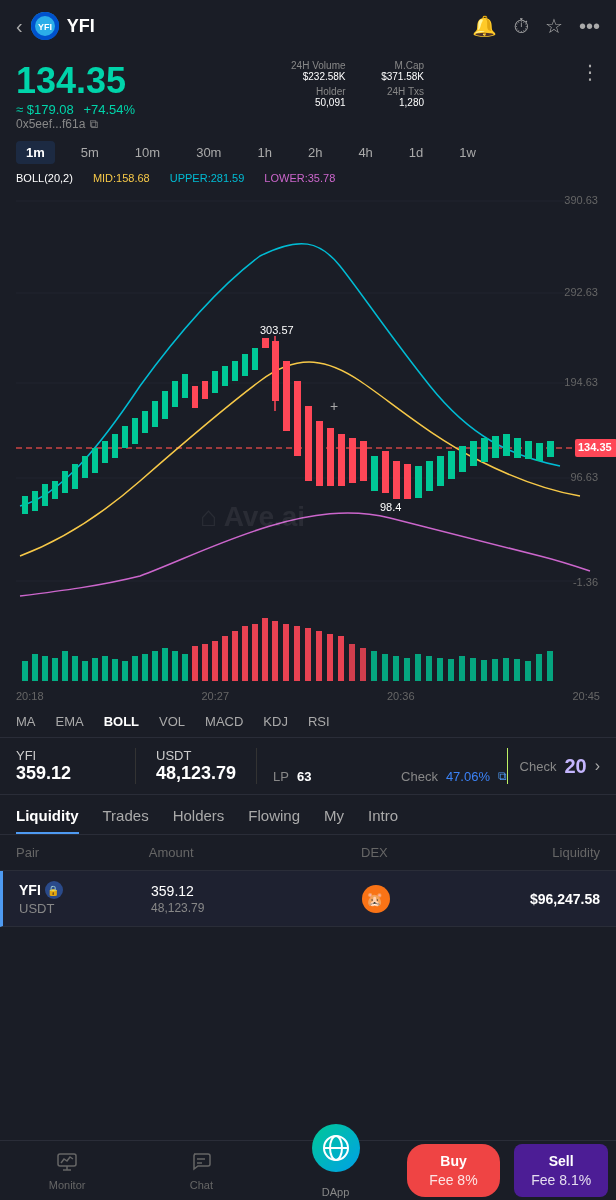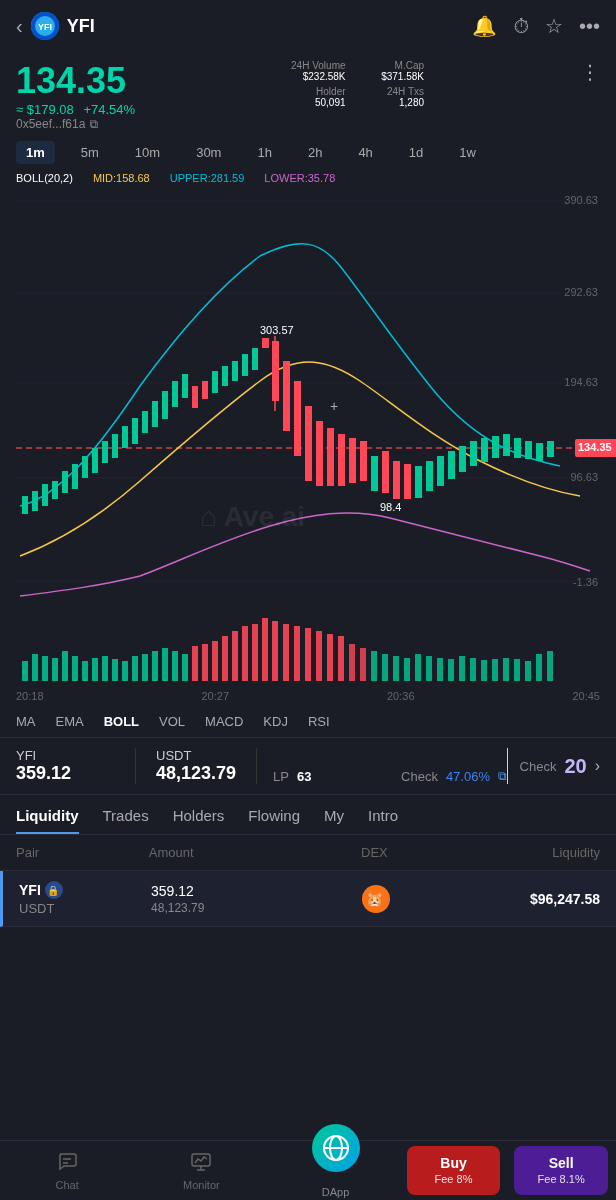--- a/index.html
+++ b/index.html
@@ -275,29 +275,30 @@
       border-radius: 8px;
       font-size: 14px;
       font-weight: bold;
       cursor: pointer;
       display: flex;
       flex-direction: column;
       align-items: center;
       line-height: 1.3;
     }
     .buy-btn {
-      background: #b91c1c;
+      background: #ef4444;
       color: #fff;
       margin-right: 8px;
+      border-radius: 18px;
     }
     .sell-btn {
       background: #4c1d95;
       color: #fff;
     }
-    .btn-fee { font-size: 11px; opacity: 0.85; font-weight: normal; }
+    .btn-fee { font-size: 14px; opacity: 0.85; font-weight: normal; }
 
     svg text { font-family: -apple-system, sans-serif; }
 
     .spacer { height: 80px; }
   </style>
 </head>
 <body>
 
 <div class="top-nav">
   <div class="top-nav-left">
@@ -629,37 +630,37 @@
   </div>
   <div class="liquidity-cell">$96,247.58</div>
 </div>
 
 <div class="spacer"></div>
 
 <div class="bottom-nav">
   <div class="nav-item">
     <span class="nav-item-icon">
       <svg width="22" height="22" viewBox="0 0 22 22" fill="none">
-        <path d="M4 4h14a2 2 0 012 2v8a2 2 0 01-2 2H8l-4 3V6a2 2 0 012-2z" stroke="#666" stroke-width="1.5"></path>
-        <line x1="7" y1="9" x2="15" y2="9" stroke="#666" stroke-width="1.5"></line>
-        <line x1="7" y1="13" x2="12" y2="13" stroke="#666" stroke-width="1.5"></line>
-      </svg>
-    </span>
-    <span>Chat</span>
-  </div>
-  <div class="nav-item">
-    <span class="nav-item-icon">
-      <svg width="22" height="22" viewBox="0 0 22 22" fill="none">
         <rect x="2" y="4" width="18" height="12" rx="2" stroke="#666" stroke-width="1.5"></rect>
         <line x1="11" y1="16" x2="11" y2="20" stroke="#666" stroke-width="1.5"></line>
         <line x1="7" y1="20" x2="15" y2="20" stroke="#666" stroke-width="1.5"></line>
         <polyline points="5,13 8,9 11,11 14,7 17,9" stroke="#666" stroke-width="1.5" fill="none"></polyline>
       </svg>
     </span>
     <span>Monitor</span>
+  </div>
+  <div class="nav-item">
+    <span class="nav-item-icon">
+      <svg width="22" height="22" viewBox="0 0 22 22" fill="none">
+        <path d="M4 4h14a2 2 0 012 2v8a2 2 0 01-2 2H8l-4 3V6a2 2 0 012-2z" stroke="#666" stroke-width="1.5"></path>
+        <line x1="7" y1="9" x2="15" y2="9" stroke="#666" stroke-width="1.5"></line>
+        <line x1="7" y1="13" x2="12" y2="13" stroke="#666" stroke-width="1.5"></line>
+      </svg>
+    </span>
+    <span>Chat</span>
   </div>
   <div class="nav-dapp">
     <div class="dapp-icon-wrap">
       <svg width="30" height="30" viewBox="0 0 30 30">
         <circle cx="15" cy="15" r="12" fill="none" stroke="#fff" stroke-width="2"></circle>
         <ellipse cx="15" cy="15" rx="6" ry="12" fill="none" stroke="#fff" stroke-width="2"></ellipse>
         <line x1="3" y1="15" x2="27" y2="15" stroke="#fff" stroke-width="2"></line>
       </svg>
     </div>
     <span class="dapp-label">DApp</span>

